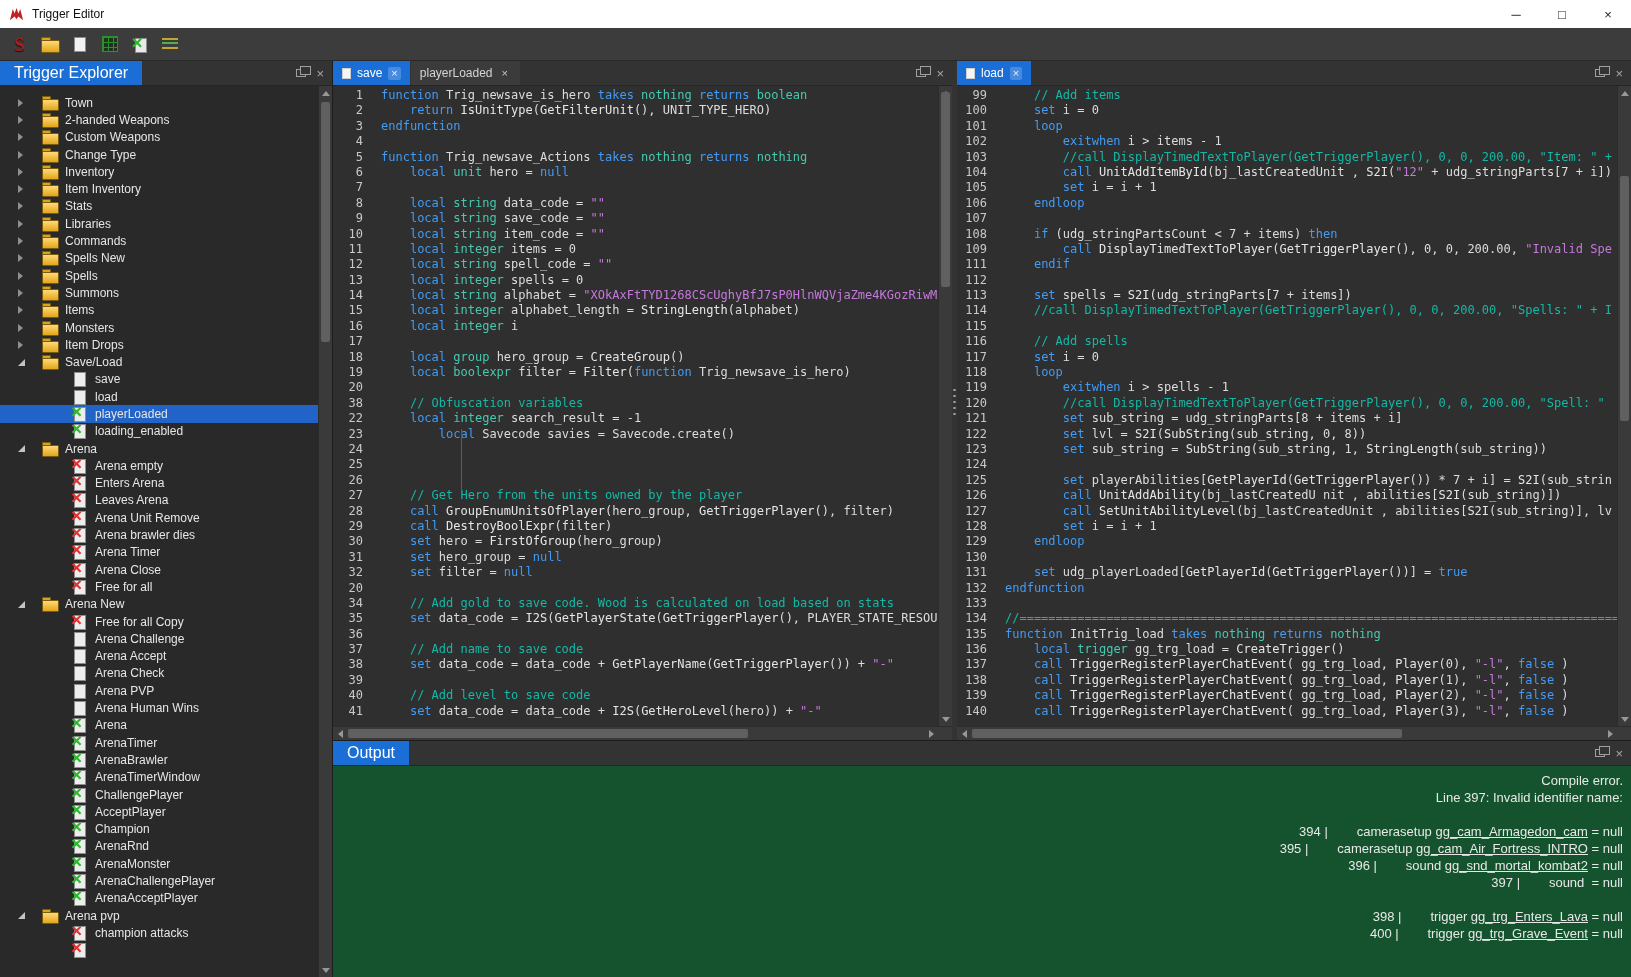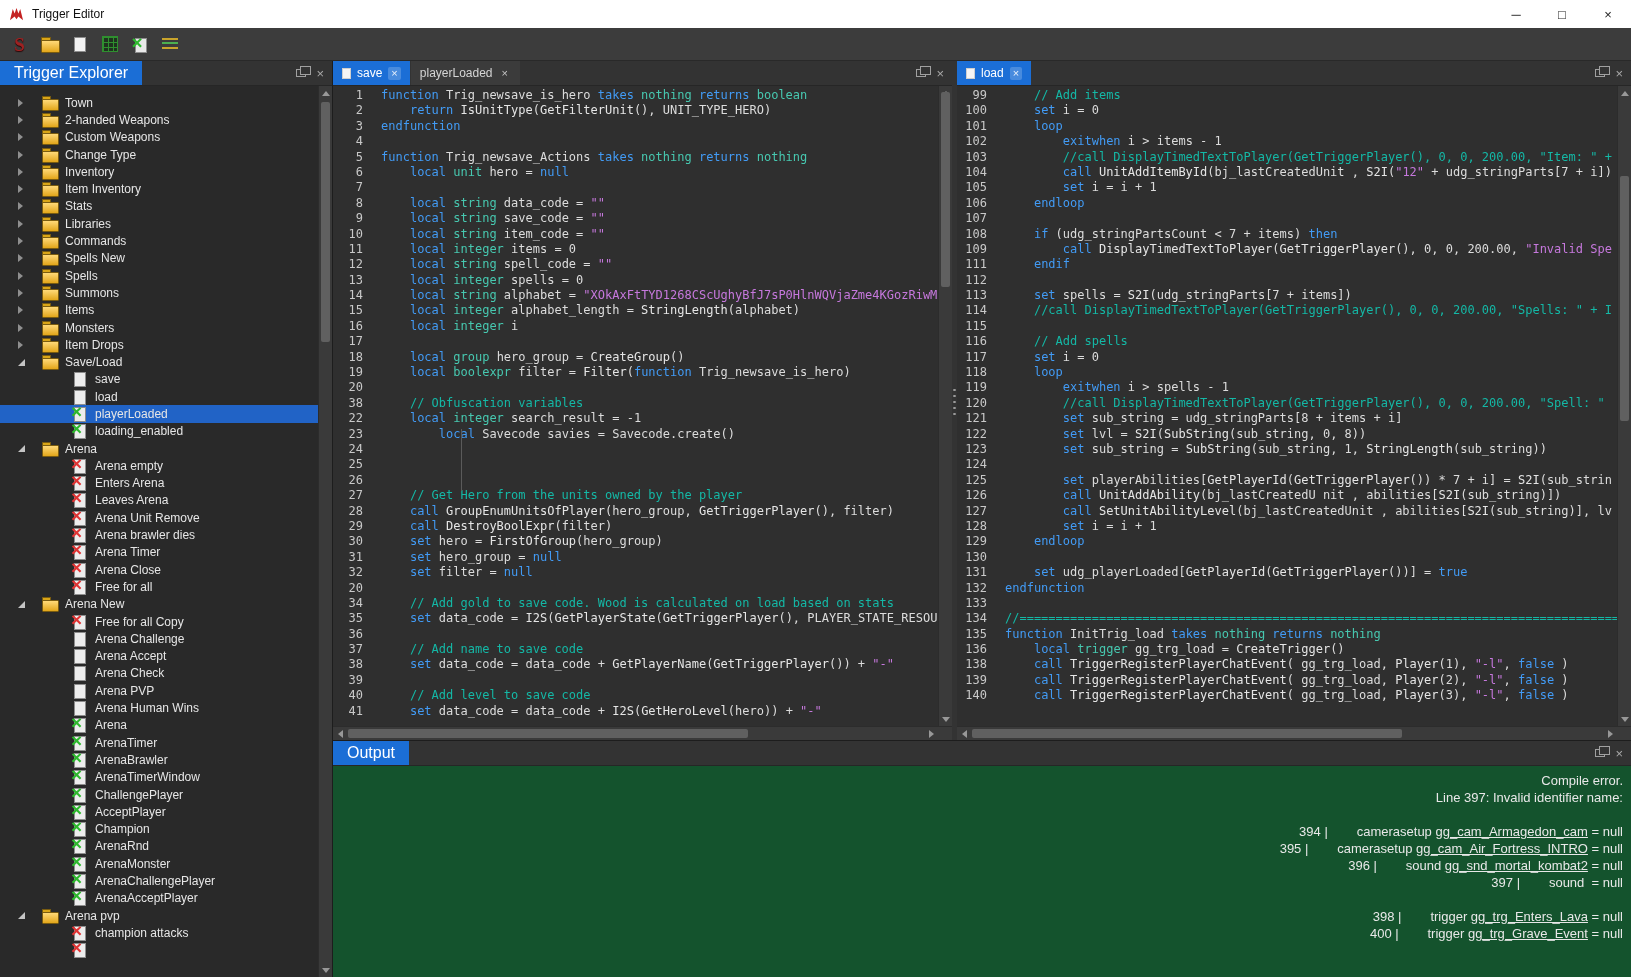--- a/index.html
+++ b/index.html
@@ -827,20 +827,24 @@
                   <span class="ln">134</span>
                   <span class="codetext"><span class="tk-c">//==========================================================================================</span></span>
                 </div>
                 <div class="code-line">
                   <span class="ln">135</span>
                   <span class="codetext"><span class="tk-k">function </span><span class="tk-p">InitTrig_load </span><span class="tk-k">takes </span><span class="tk-t">nothing </span><span class="tk-k">returns </span><span class="tk-t">nothing</span></span>
                 </div>
                 <div class="code-line">
                   <span class="ln">136</span>
                   <span class="codetext"><span class="tk-p">    </span><span class="tk-k">local </span><span class="tk-t">trigger </span><span class="tk-p">gg_trg_load = </span><span class="tk-n">CreateTrigger</span><span class="tk-p">()</span></span>
+                </div>
+                <div class="code-line">
+                  <span class="ln">137</span>
+                  <span class="codetext"><span class="tk-p">    </span><span class="tk-k">call </span><span class="tk-n">TriggerRegisterPlayerChatEvent</span><span class="tk-p">( gg_trg_load, </span><span class="tk-n">Player</span><span class="tk-p">(0), </span><span class="tk-s">"-l"</span><span class="tk-p">, </span><span class="tk-k">false</span><span class="tk-p"> )</span></span>
                 </div>
                 <div class="code-line">
                   <span class="ln">138</span>
                   <span class="codetext"><span class="tk-p">    </span><span class="tk-k">call </span><span class="tk-n">TriggerRegisterPlayerChatEvent</span><span class="tk-p">( gg_trg_load, </span><span class="tk-n">Player</span><span class="tk-p">(1), </span><span class="tk-s">"-l"</span><span class="tk-p">, </span><span class="tk-k">false</span><span class="tk-p"> )</span></span>
                 </div>
                 <div class="code-line">
                   <span class="ln">139</span>
                   <span class="codetext"><span class="tk-p">    </span><span class="tk-k">call </span><span class="tk-n">TriggerRegisterPlayerChatEvent</span><span class="tk-p">( gg_trg_load, </span><span class="tk-n">Player</span><span class="tk-p">(2), </span><span class="tk-s">"-l"</span><span class="tk-p">, </span><span class="tk-k">false</span><span class="tk-p"> )</span></span>
                 </div>
                 <div class="code-line">

